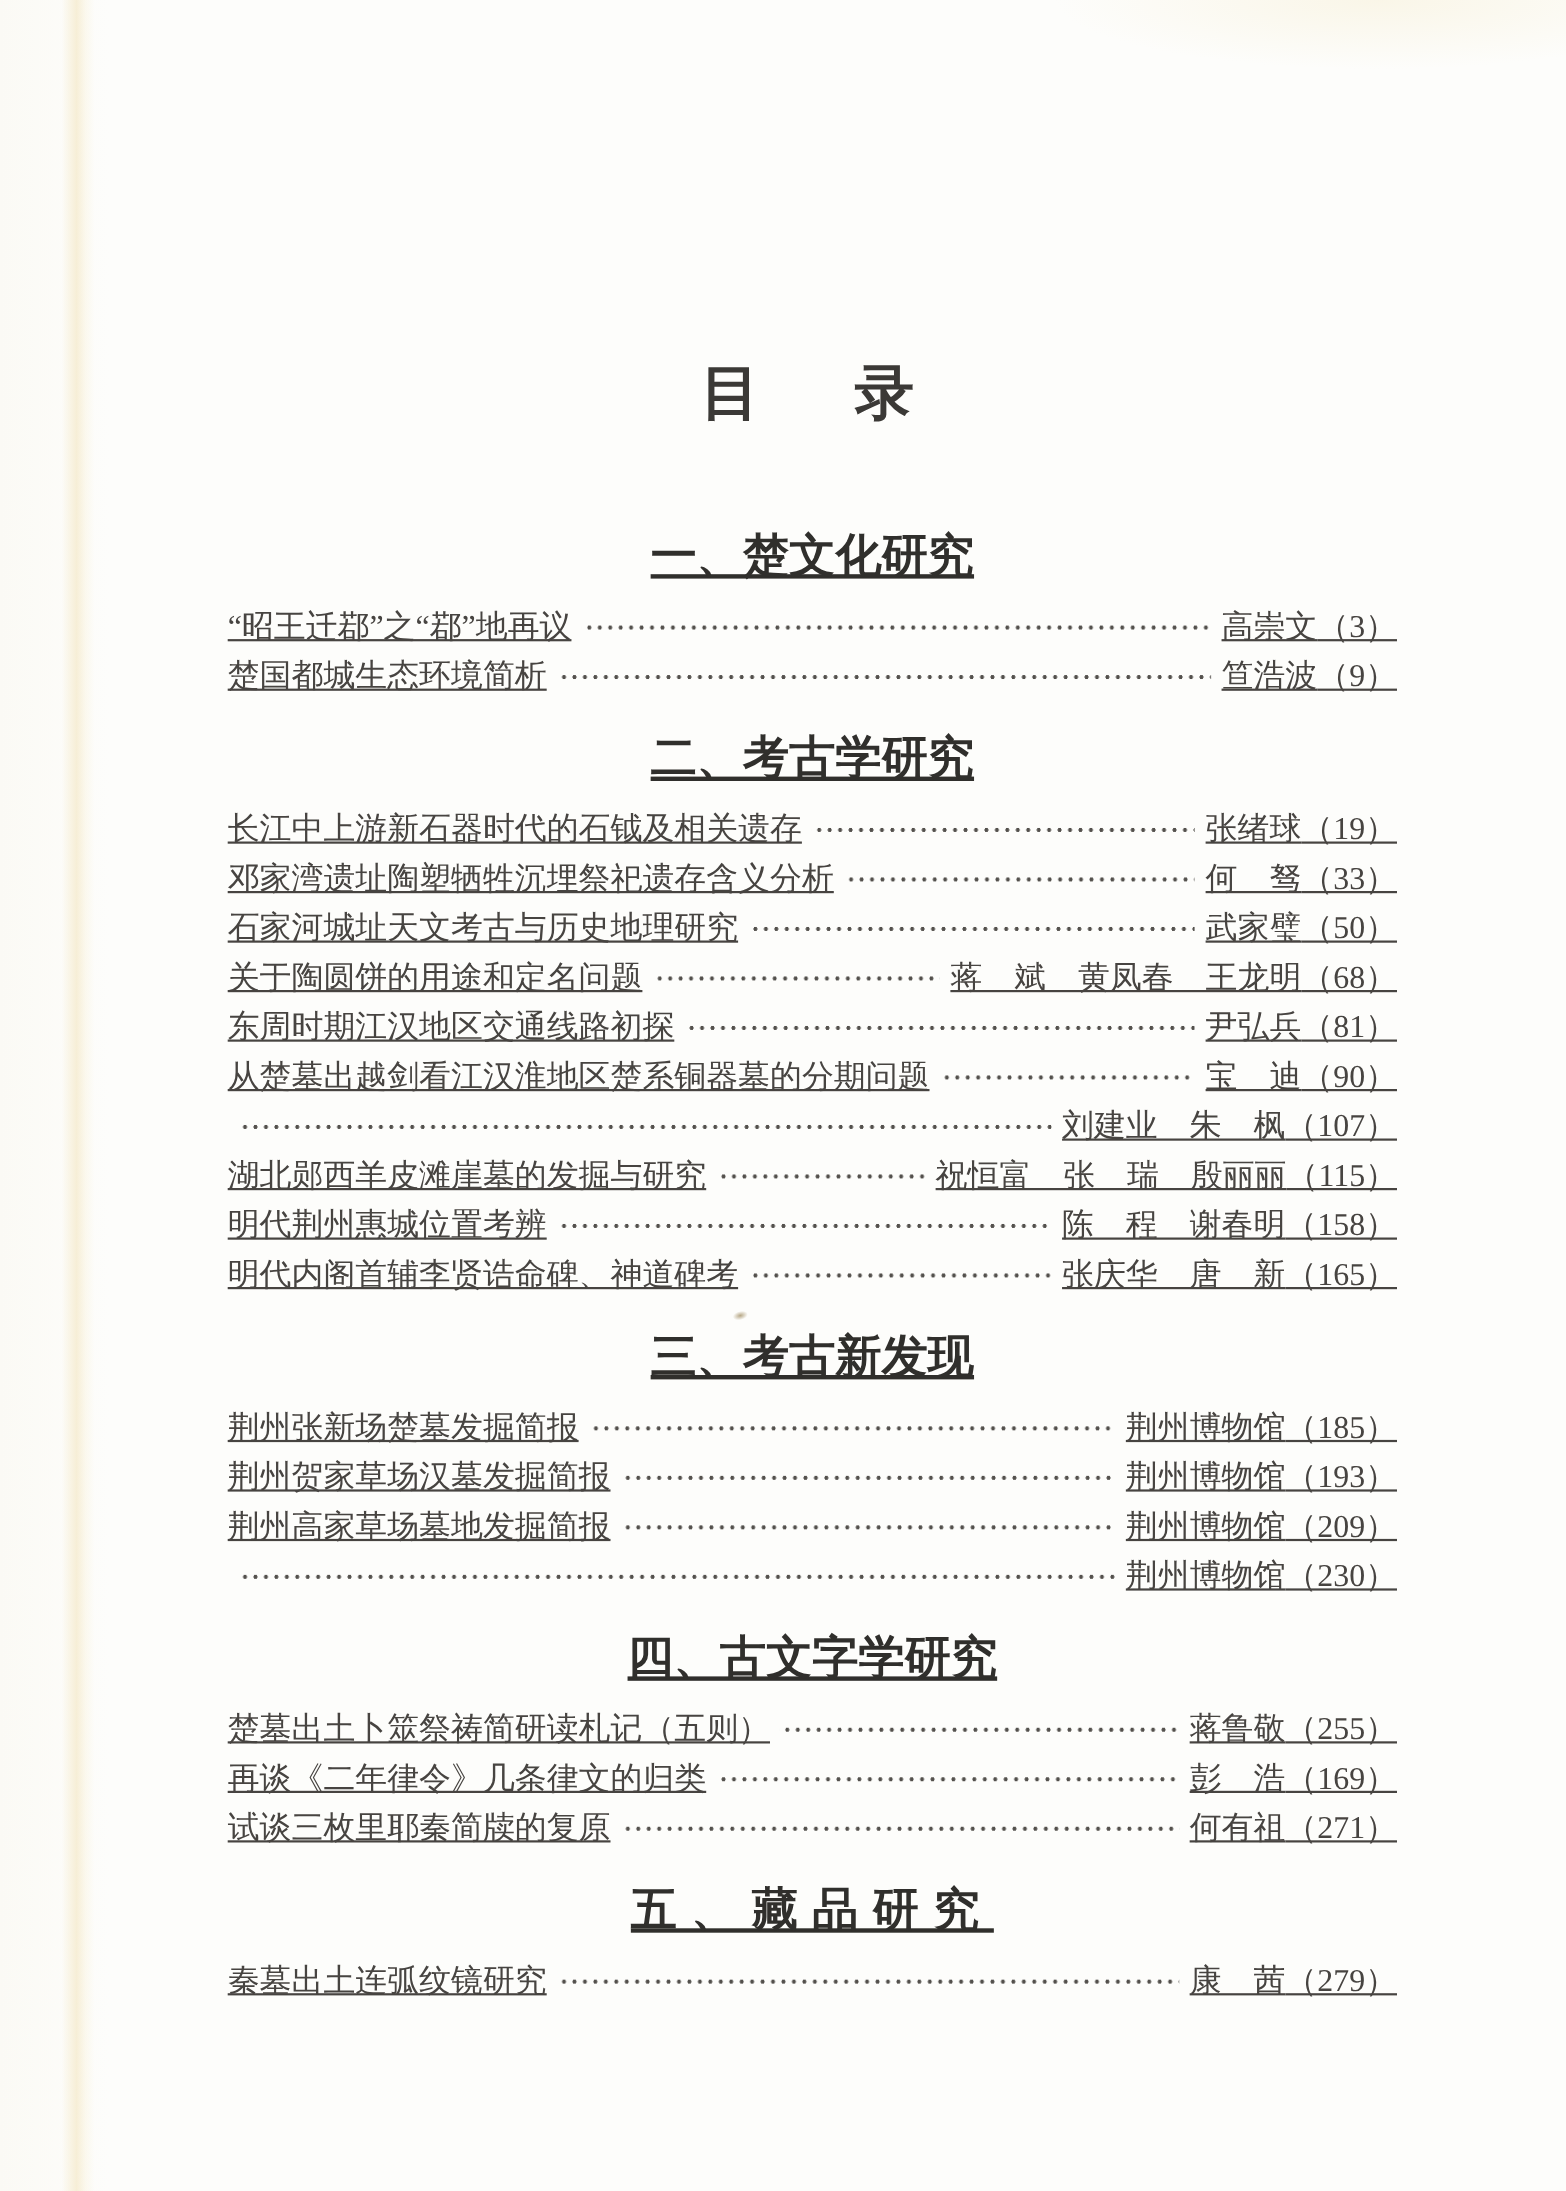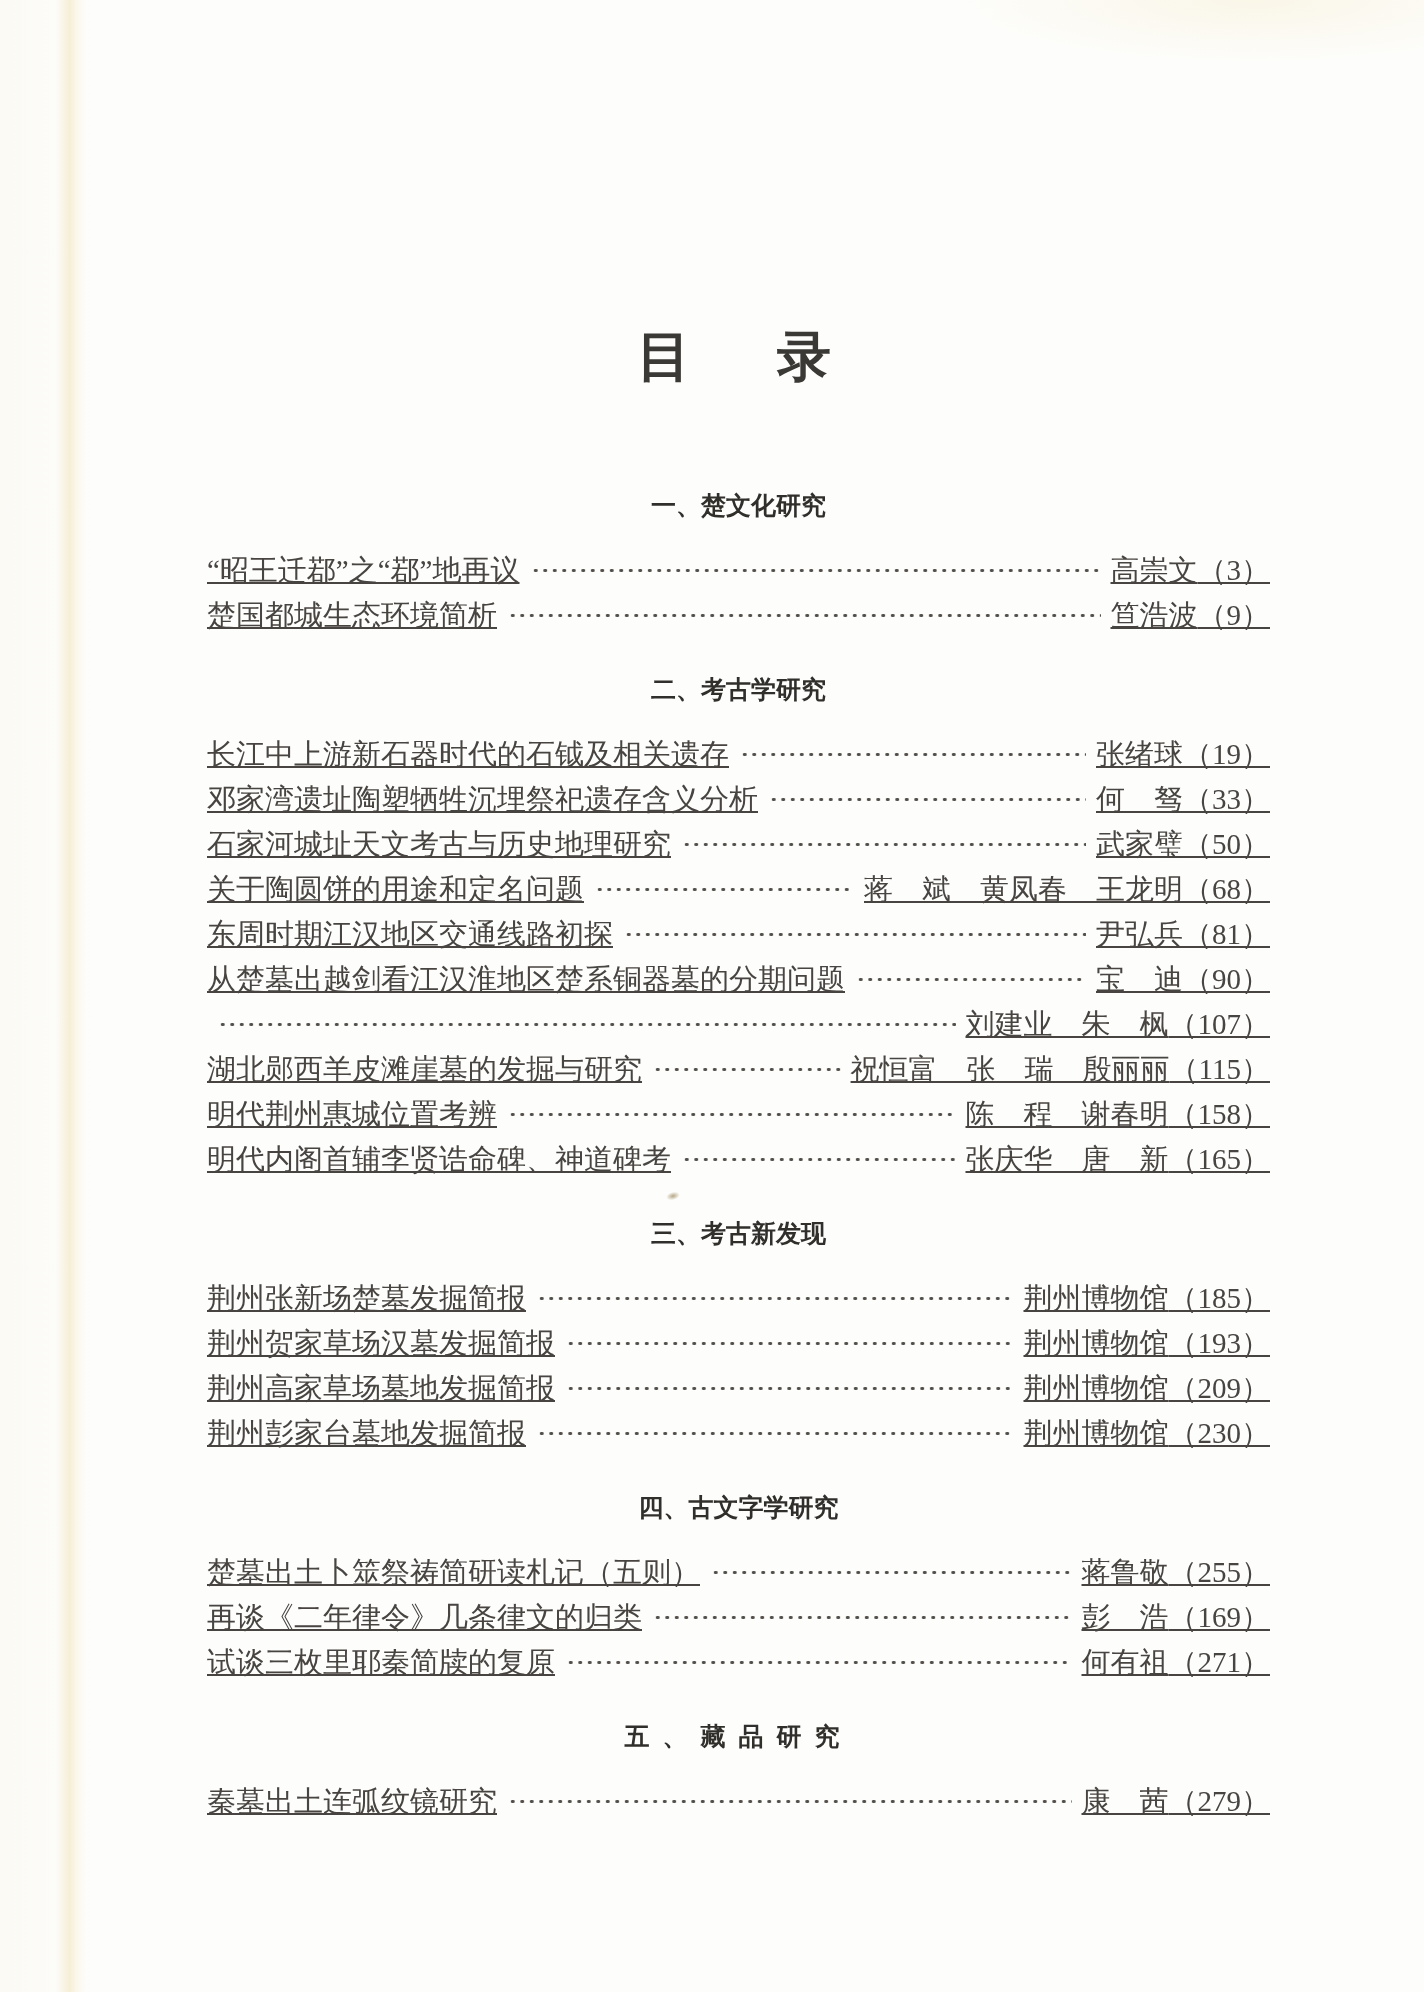--- a/index.html
+++ b/index.html
@@ -45,26 +45,27 @@
   }
   .toc {
     position: absolute;
     top: 0; left: 207px; right: 154px;
     padding-top: 485px;
   }
   .toc-section { margin: 0; }
   .section-heading {
     margin: 31px 0 0 0;
     text-align: center;
-    font-size: 25px;
+    font-size: 42px;
     line-height: 40px;
     font-weight: 700;
     color: #302f2c;
     font-family: "Liberation Sans", "DejaVu Sans", sans-serif;
     white-space: pre;
+    text-decoration: underline;
   }
   .toc-section:first-child .section-heading { margin-top: 0; }
   .section-heading.spaced { letter-spacing: 13px; }
   .entries { margin-top: 23px; }
   .entry-row {
     display: flex;
     align-items: center;
     height: 45px;
     font-size: 29px;
     line-height: 45px;
@@ -211,21 +212,20 @@
   </div>
 
   <div class="entry-row">
     <span class="entry-title">荆州高家草场墓地发掘简报</span>
     <span class="leader"></span>
     <span class="entry-authors">荆州博物馆</span>
     <span class="entry-page">（209）</span>
   </div>
 
   <div class="entry-row">
-    <span class="entry-title">荆州彭家台墓地发掘简报</span>
     <span class="leader"></span>
     <span class="entry-authors">荆州博物馆</span>
     <span class="entry-page">（230）</span>
   </div>
 </div>
   </section>
 
   <section class="toc-section">
     <h2 class="section-heading">四、古文字学研究</h2>
     <div class="entries">

